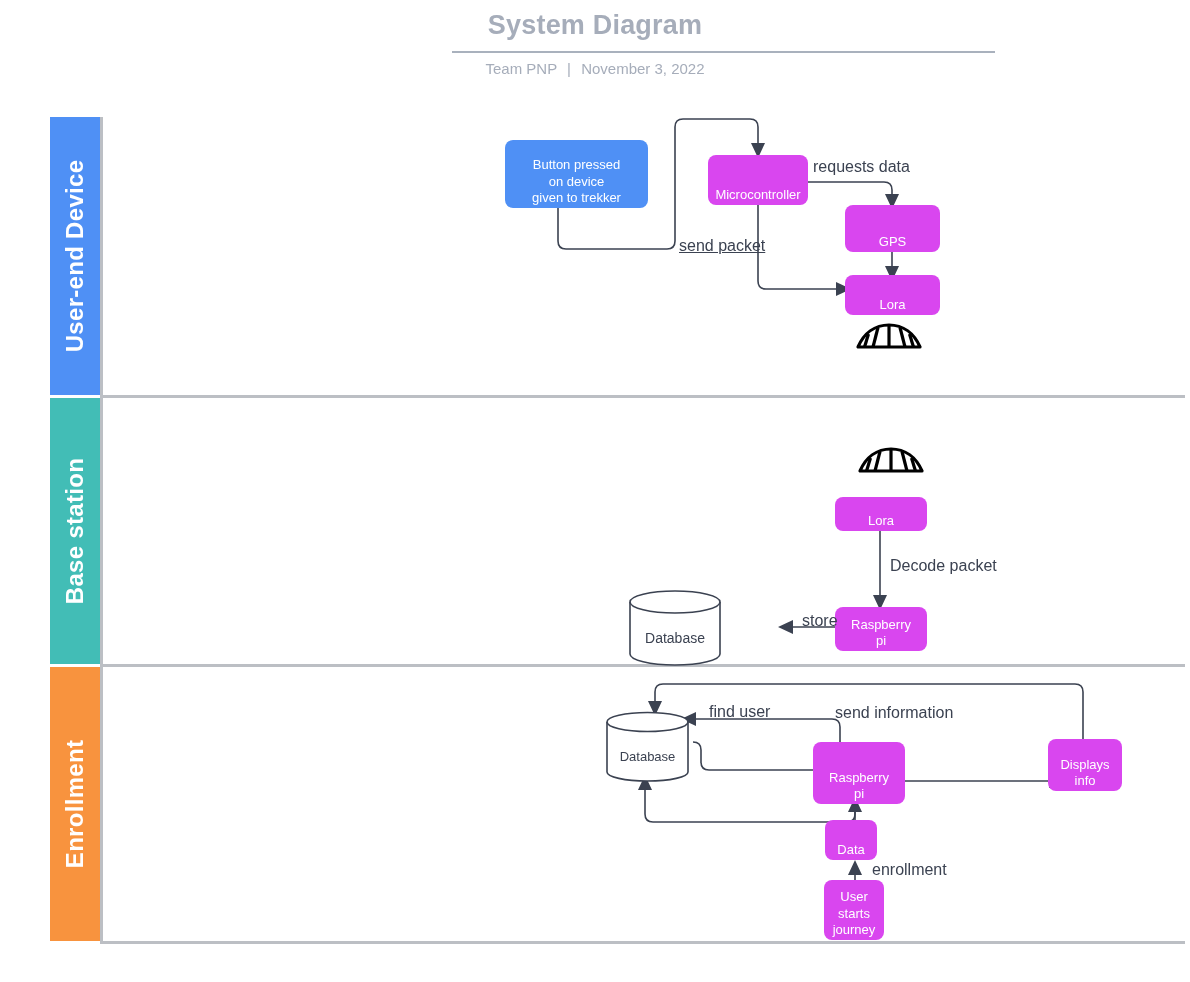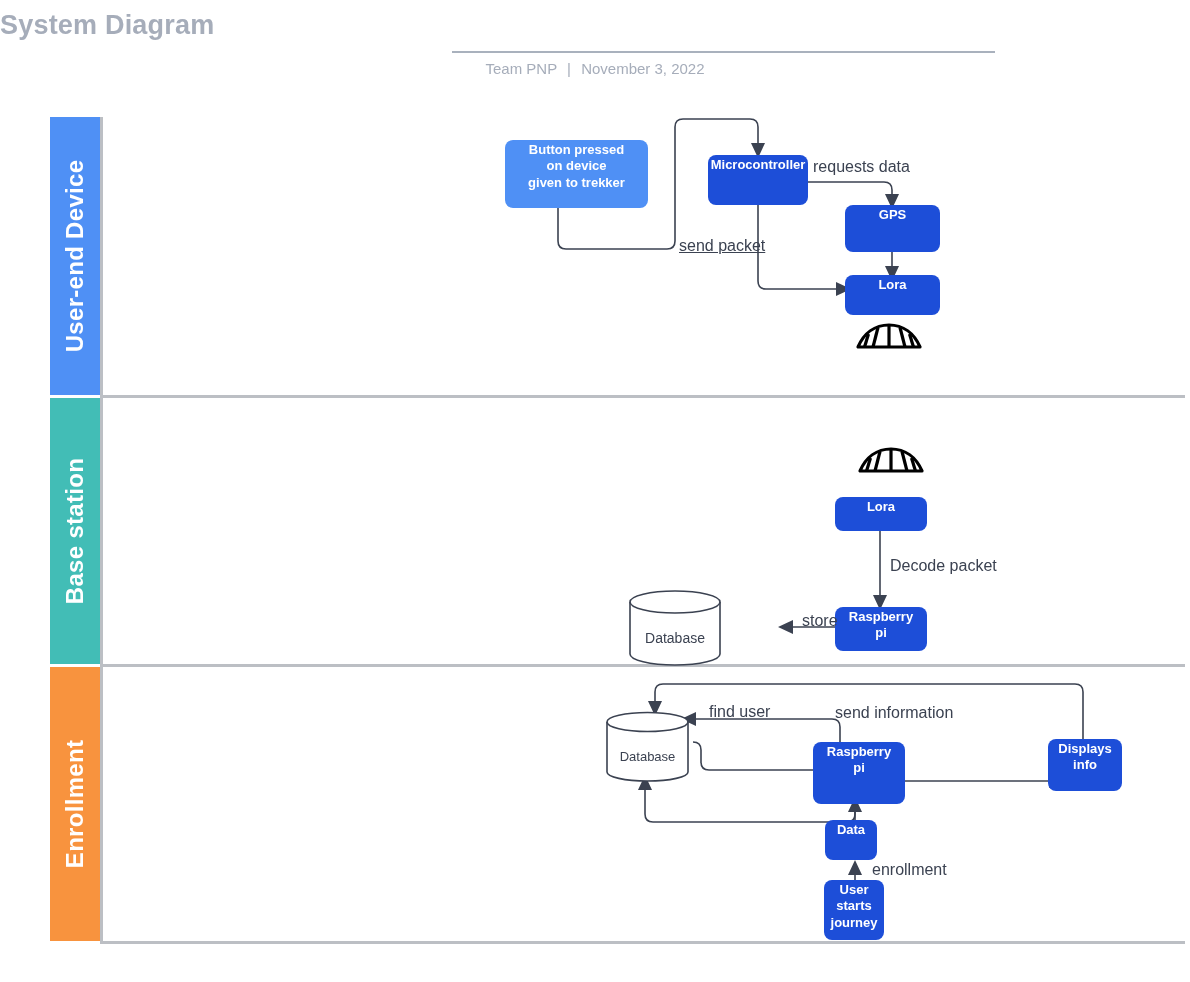--- a/index.html
+++ b/index.html
@@ -23,21 +23,21 @@
     left: 0;
     top: 0;
     width: 1190px;
     height: 100px;
   }
   #title {
     position: absolute;
     left: 0;
     top: 10px;
     width: 1190px;
-    text-align: left;
+    text-align: center;
     font-size: 27px;
     font-weight: bold;
     color: #a6adba;
     letter-spacing: 0.2px;
   }
   #title-rule {
     position: absolute;
     left: 452px;
     top: 51px;
     width: 543px;
@@ -105,31 +105,30 @@
     height: 3px;
     background: #bcbfc4;
   }
 
   
   .node {
     position: absolute;
     box-sizing: border-box;
     border-radius: 8px;
     display: flex;
-    align-items: flex-start;
+    align-items: flex-end;
     justify-content: center;
     text-align: center;
     color: #ffffff;
     font-size: 13px;
     line-height: 1.25;
     padding: 2px 4px;
     z-index: 3;
-    font-weight: bold;
-  }
-  .node.teal { background: #1d4ed8; }
+  }
+  .node.teal { background: #d946ef; }
   .node.blue { background: #4f90f5; }
 
   .db {
     position: absolute;
     z-index: 3;
   }
   .db-label {
     position: absolute;
     left: 0;
     top: 0;

